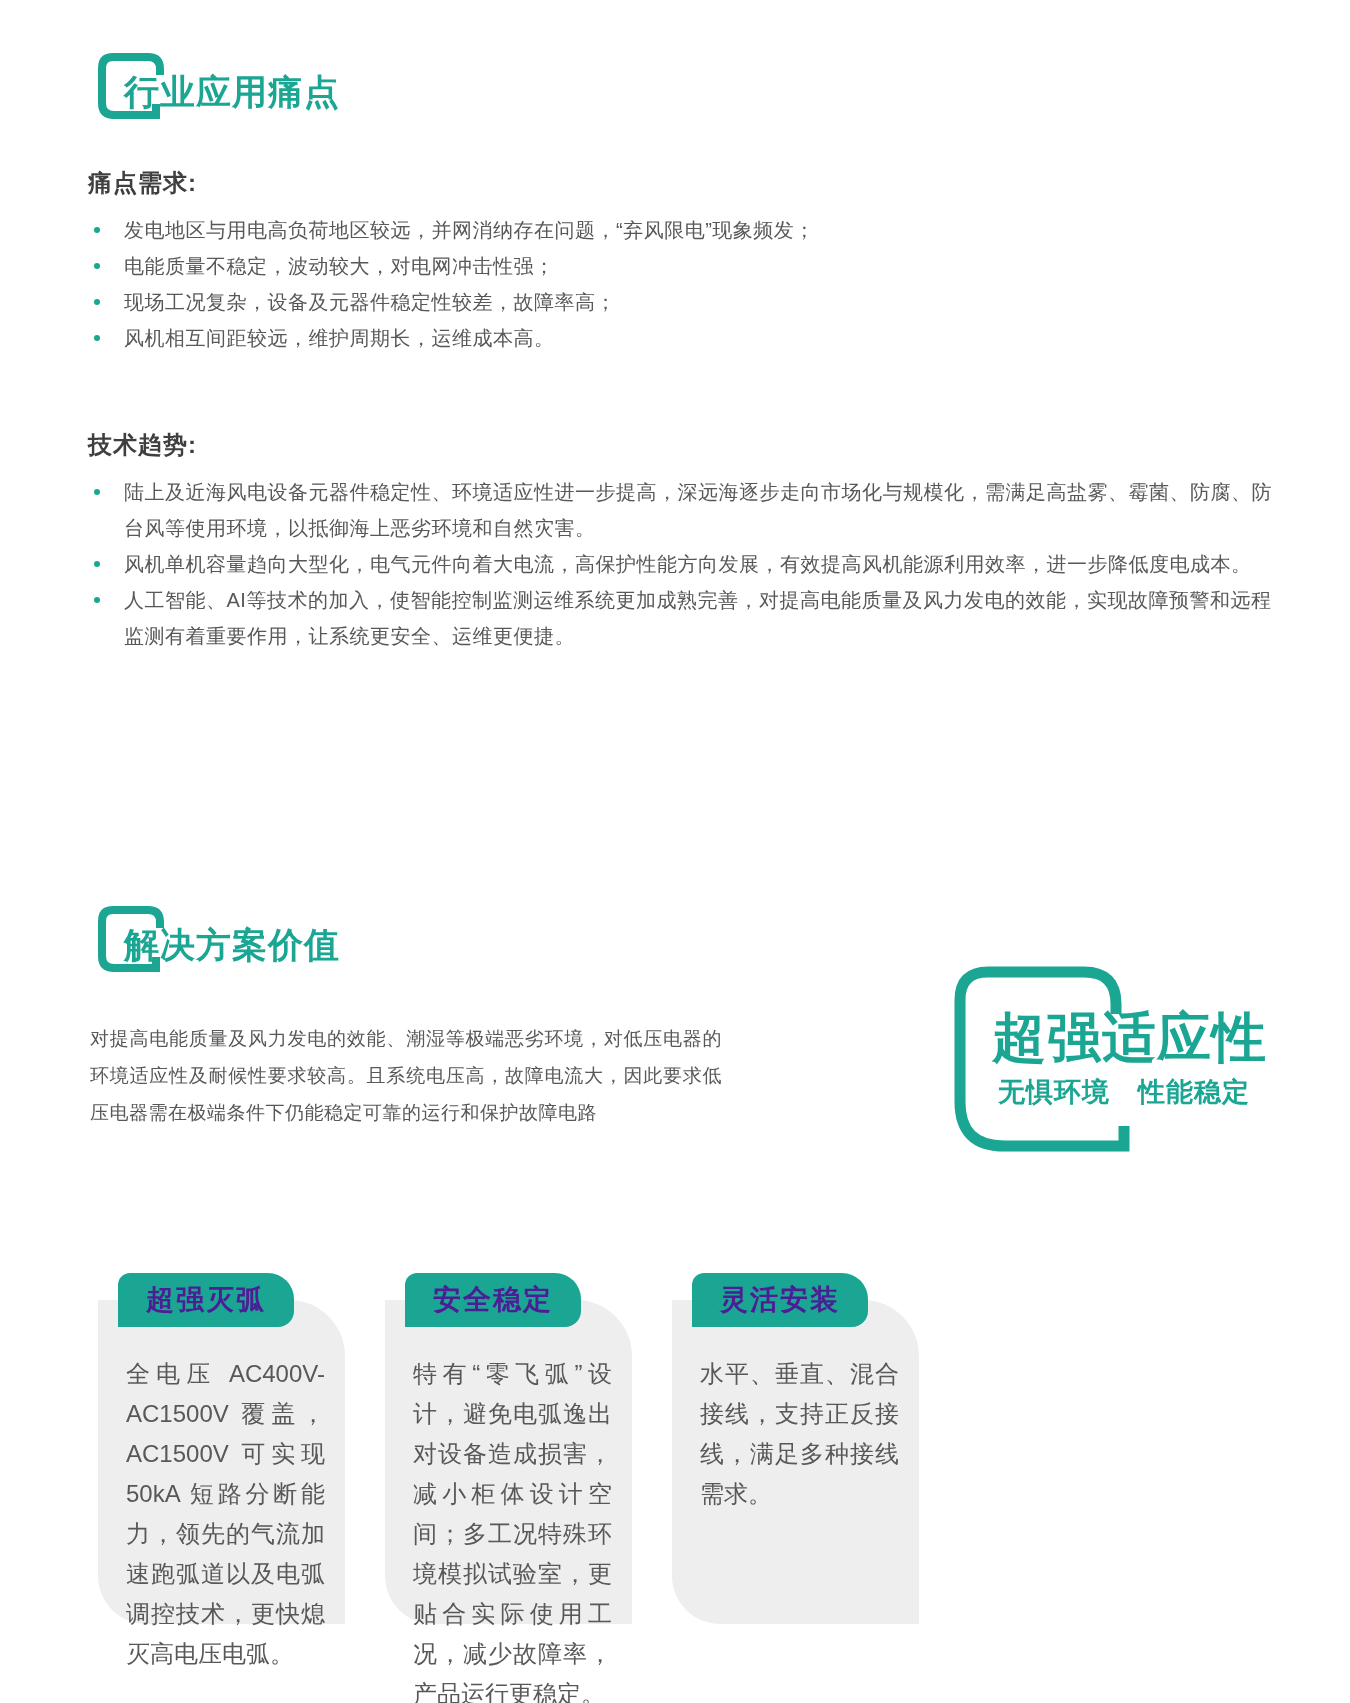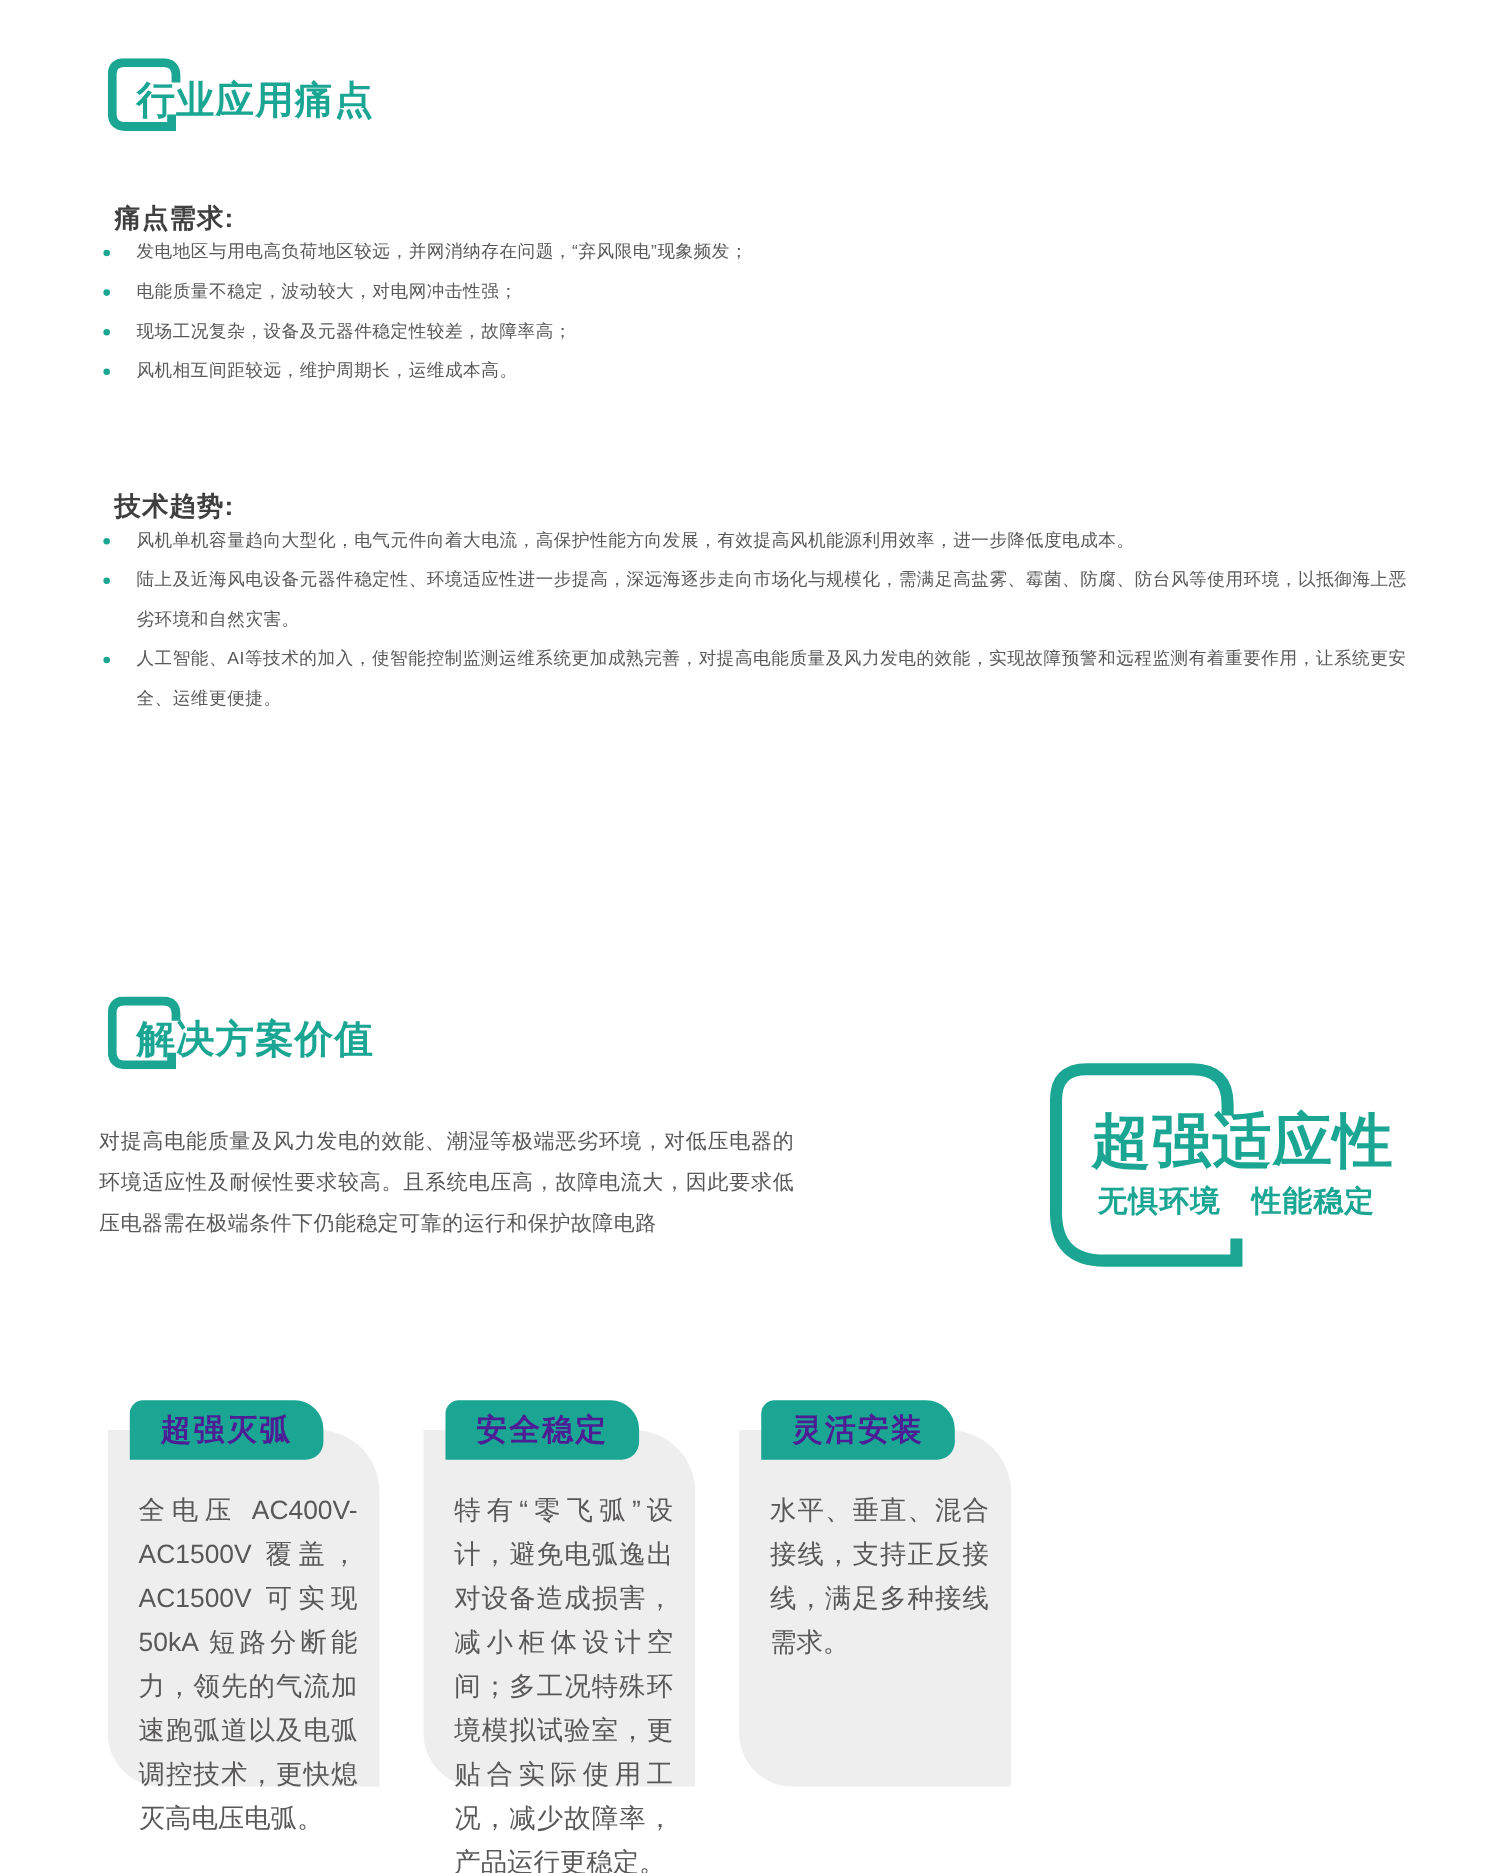--- a/index.html
+++ b/index.html
@@ -14,31 +14,31 @@
   .page{position:relative;width:1350px;height:1703px;background:#fff;overflow:hidden;padding-left:40px;}
 
   
   .sec-heading{position:absolute;width:420px;height:90px;}
   .sec-heading .bracket{position:absolute;left:2px;top:3px;width:70px;height:66px;stroke:var(--accent);fill:none;stroke-width:8;}
   .sec-title{position:absolute;left:28px;top:20px;margin:0;font-size:35px;line-height:44px;font-weight:700;color:var(--accent);letter-spacing:1px;white-space:nowrap;}
   #heading-pain{left:96px;top:50px;}
   #heading-solution{left:96px;top:903px;}
 
   
-  .sub-heading{position:absolute;margin:16px;font-size:24px;line-height:30px;font-weight:700;color:var(--text-dark);letter-spacing:1px;}
+  .sub-heading{position:absolute;margin:0;font-size:24px;line-height:30px;font-weight:700;color:var(--text-dark);letter-spacing:1px;}
   #demand-heading{left:88px;top:168px;}
   #trend-heading{left:88px;top:430px;}
 
   
   .bullet-list{position:absolute;margin:0;padding:0;list-style:none;}
   #demand-list{left:88px;top:212px;width:1200px;}
   #trend-list{left:88px;top:474px;width:1196px;}
   .bullet-item{display:flex;align-items:flex-start;}
   .bullet-item .dot{flex:none;width:6px;height:6px;border-radius:50%;background:var(--accent);margin:15px 24px 0 6px;}
-  .bullet-text{font-size:16px;line-height:36px;color:var(--text-body);letter-spacing:0.5px;}
+  .bullet-text{font-size:20px;line-height:36px;color:var(--text-body);letter-spacing:0.5px;}
 
   
   .solution-para{position:absolute;left:90px;top:1020px;width:632px;margin:0;font-size:19px;line-height:37px;color:var(--text-body);text-align:justify;letter-spacing:0.5px;}
 
   
   .feature{position:absolute;left:954px;top:966px;width:330px;height:215px;}
   .feature .feature-bracket{position:absolute;left:0;top:0;width:178px;height:186px;stroke:var(--accent);fill:none;stroke-width:11;}
   .feature-title{position:absolute;left:38px;top:42px;font-size:54px;line-height:58px;font-weight:700;color:var(--accent);white-space:nowrap;letter-spacing:1px;}
   .feature-subtitle{position:absolute;left:44px;top:110px;font-size:27px;line-height:32px;font-weight:700;color:var(--accent);white-space:pre;letter-spacing:1px;}
 
@@ -83,26 +83,26 @@
         <span class="dot"></span>
         <span class="bullet-text">风机相互间距较远，维护周期长，运维成本高。</span>
       </li>
     </ul>
 
   <h2 class="sub-heading" id="trend-heading">技术趋势:</h2>
   <ul class="bullet-list" id="trend-list">
 
       <li class="bullet-item">
         <span class="dot"></span>
-        <span class="bullet-text">风机单机容量趋向大型化，电气元件向着大电流，高保护性能方向发展，有效提高风机能源利用效率，进一步降低度电成本。</span>
+        <span class="bullet-text">陆上及近海风电设备元器件稳定性、环境适应性进一步提高，深远海逐步走向市场化与规模化，需满足高盐雾、霉菌、防腐、防台风等使用环境，以抵御海上恶劣环境和自然灾害。</span>
       </li>
 
       <li class="bullet-item">
         <span class="dot"></span>
-        <span class="bullet-text">陆上及近海风电设备元器件稳定性、环境适应性进一步提高，深远海逐步走向市场化与规模化，需满足高盐雾、霉菌、防腐、防台风等使用环境，以抵御海上恶劣环境和自然灾害。</span>
+        <span class="bullet-text">风机单机容量趋向大型化，电气元件向着大电流，高保护性能方向发展，有效提高风机能源利用效率，进一步降低度电成本。</span>
       </li>
 
       <li class="bullet-item">
         <span class="dot"></span>
         <span class="bullet-text">人工智能、AI等技术的加入，使智能控制监测运维系统更加成熟完善，对提高电能质量及风力发电的效能，实现故障预警和远程监测有着重要作用，让系统更安全、运维更便捷。</span>
       </li>
     </ul>
 
   <header class="sec-heading" id="heading-solution">
     <svg class="bracket" viewBox="0 0 70 66" aria-hidden="true">

